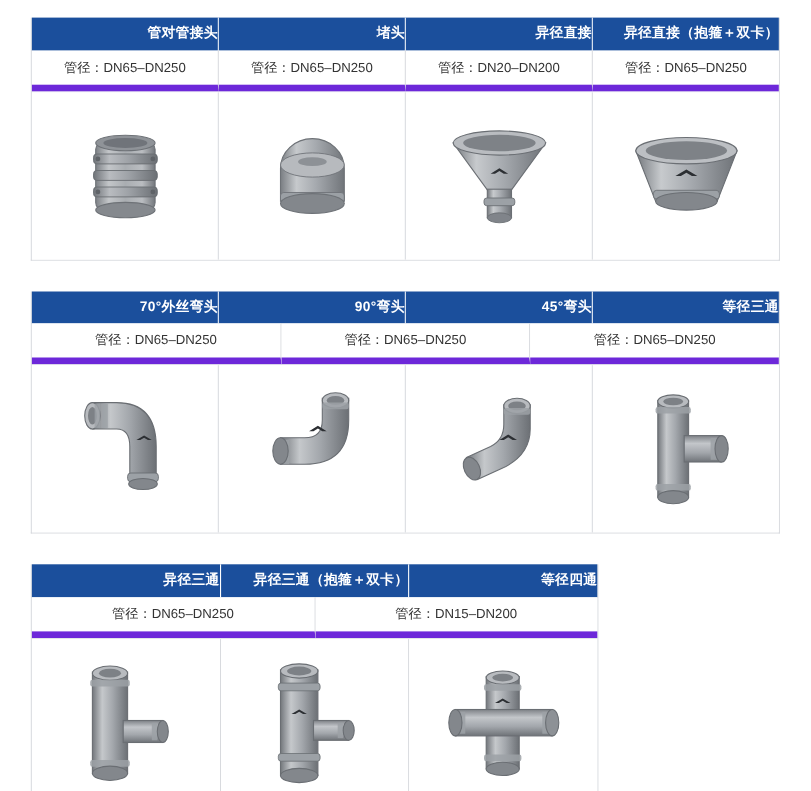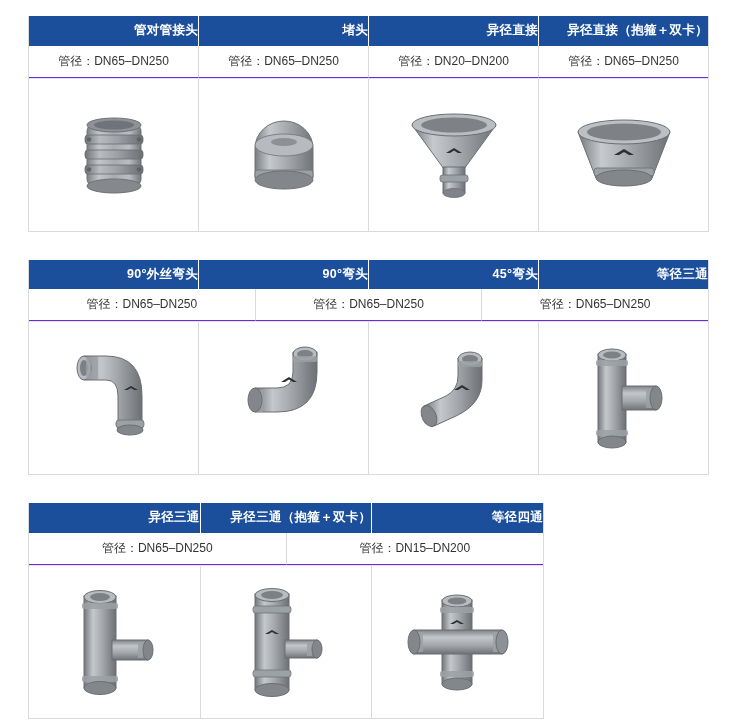--- a/index.html
+++ b/index.html
@@ -42,21 +42,21 @@
     border-right: 1px solid #ffffff;
     box-sizing: border-box;
   }
   .cell-head:last-child { border-right: none; }
 
   .cell-spec {
     text-align: center;
     font-size: 12px;
     color: #333;
     padding: 7px 2px;
-    border-bottom: 1px solid #6d28d9;
+    border-bottom: 6px solid #6d28d9;
     background: #fff;
     box-sizing: border-box;
     border-right: 1px solid #d8dade;
   }
   .cell-spec:last-child { border-right: none; }
 
   .cell-img {
     height: 152px;
     display: flex;
     align-items: center;
@@ -195,21 +195,21 @@
           <ellipse cx="60" cy="78" rx="28" ry="8" fill="#83878c" stroke="#6b6f74" stroke-width="1"></ellipse>
           <path d="M50 55 l10 -6 l10 6 l-5 0 l-5 -3 l-5 3 z" fill="#2c2f33"></path>
         </svg>
       </div>
 
     </div>
   </div>
 
   <div class="group">
     <div class="band">
-      <div class="cell-head">90°外丝弯头</div>
+      <div class="cell-head">70°外丝弯头</div>
       <div class="cell-head">90°弯头</div>
       <div class="cell-head">45°弯头</div>
       <div class="cell-head">等径三通</div>
     </div>
     <div class="row-spec">
       <div class="cell-spec">管径：DN65–DN250</div>
       <div class="cell-spec">管径：DN65–DN250</div>
       <div class="cell-spec">管径：DN65–DN250</div>
     </div>
     <div class="row-img">

